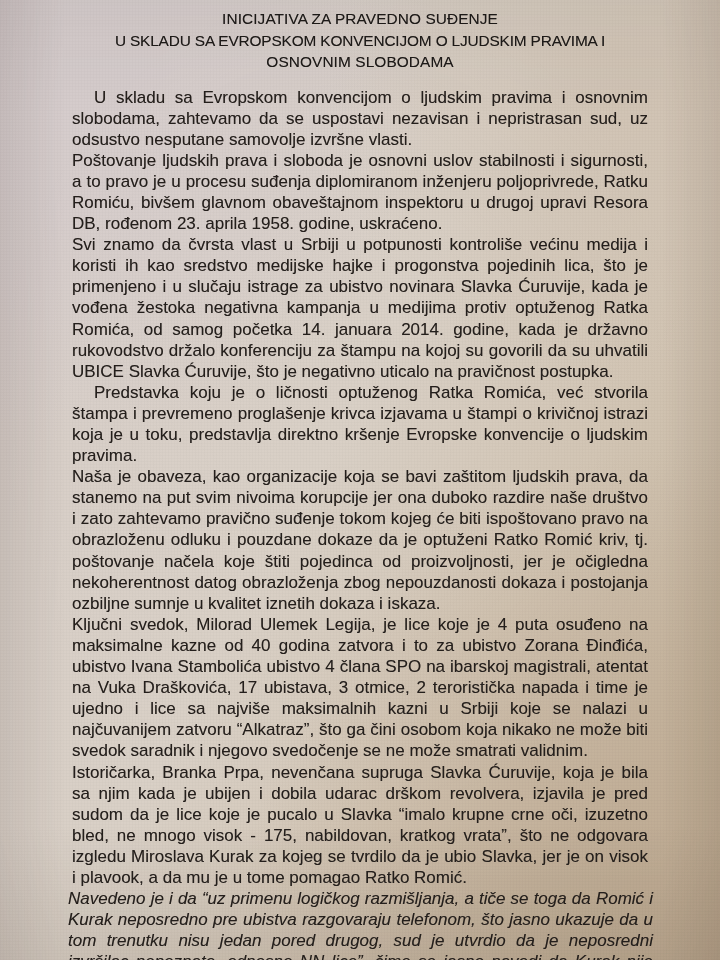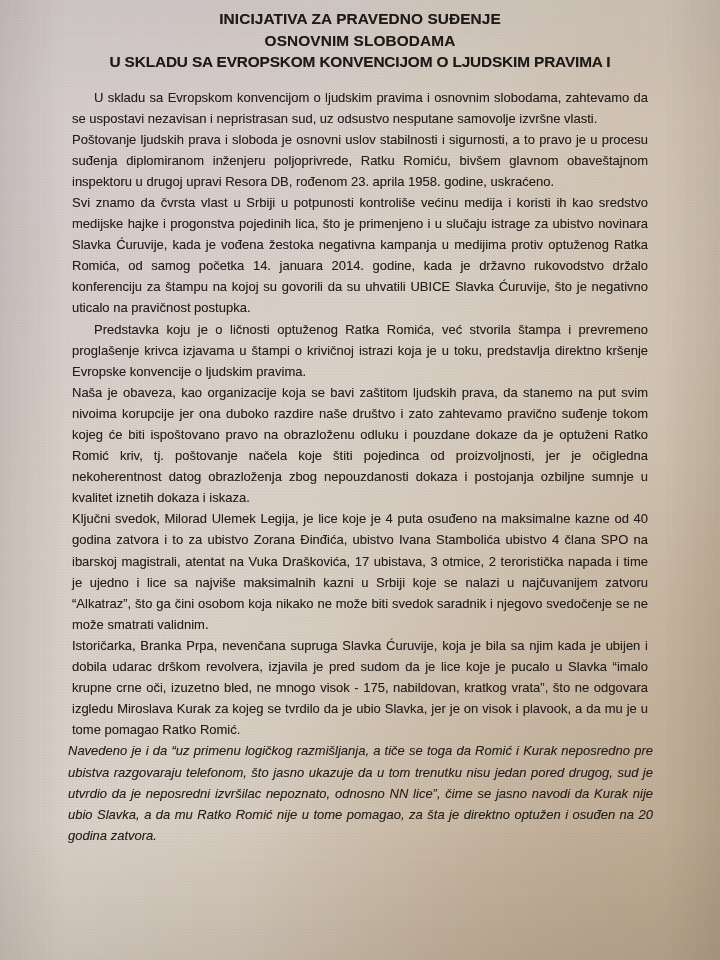--- a/index.html
+++ b/index.html
@@ -54,35 +54,35 @@
     z-index: 2;
     padding: 8px 72px 0 72px;
     box-sizing: border-box;
   }
 
   .doc-title {
     margin: 0;
     text-align: center;
     font-size: 15.4px;
     line-height: 21.5px;
-    font-weight: 700;
+    font-weight: 400;
     letter-spacing: .1px;
     color: #1d1a18;
     text-shadow: 0 0 .6px rgba(40,34,30,.45);
   }
   .doc-title .tl { display: block; white-space: nowrap; }
   .doc-title .tl.wide { letter-spacing: -.15px; margin-left: -14px; margin-right: -14px; }
 
   .body-copy { margin-top: 14px; }
 
   p.para {
     margin: 0;
     text-align: justify;
     text-justify: inter-word;
-    font-size: 13px;
+    font-size: 17px;
     line-height: 21.1px;
     color: #241f1c;
     text-shadow: 0 0 .55px rgba(45,38,32,.4);
     hyphens: none;
   }
   p.para.indent { text-indent: 22px; }
   p.para .bold { font-weight: 400; }
 
   
   p.para.last {
@@ -92,22 +92,22 @@
   }
 </style>
 </head>
 <body>
 
 <div id="page">
   <div id="sheet">
 
     <h1 class="doc-title">
       <span class="tl">INICIJATIVA ZA PRAVEDNO SUĐENJE</span>
+      <span class="tl wide">U SKLADU SA EVROPSKOM KONVENCIJOM O LJUDSKIM PRAVIMA I</span>
       <span class="tl">OSNOVNIM SLOBODAMA</span>
-      <span class="tl wide">U SKLADU SA EVROPSKOM KONVENCIJOM O LJUDSKIM PRAVIMA I</span>
     </h1>
 
     <div class="body-copy">
 
       <p class="para indent">U skladu sa Evropskom konvencijom o ljudskim pravima i osnovnim slobodama, zahtevamo da se uspostavi nezavisan i nepristrasan sud, uz odsustvo nesputane samovolje izvršne vlasti.</p>
 
       <p class="para">Poštovanje ljudskih prava i sloboda je osnovni uslov stabilnosti i sigurnosti, a to pravo je u procesu suđenja diplomiranom inženjeru poljoprivrede, Ratku Romiću, bivšem glavnom obaveštajnom inspektoru u drugoj upravi Resora DB, rođenom 23. aprila 1958. godine, uskraćeno.</p>
 
       <p class="para"><span>Svi znamo da čvrsta vlast u Srbiji u potpunosti kontroliše većinu medija i koristi ih kao sredstvo medijske hajke i progonstva pojedinih lica, što je primenjeno i u slučaju istrage za ubistvo novinara Slavka Ćuruvije, kada je vođena žestoka negativna kampanja u medijima protiv optuženog Ratka Romića, od samog početka 14. januara 2014. godine, kada je državno rukovodstvo držalo konferenciju za štampu na kojoj su govorili da su uhvatili </span><span class="bold">UBICE</span><span> Slavka Ćuruvije, što je negativno uticalo na pravičnost postupka.</span></p>
 

